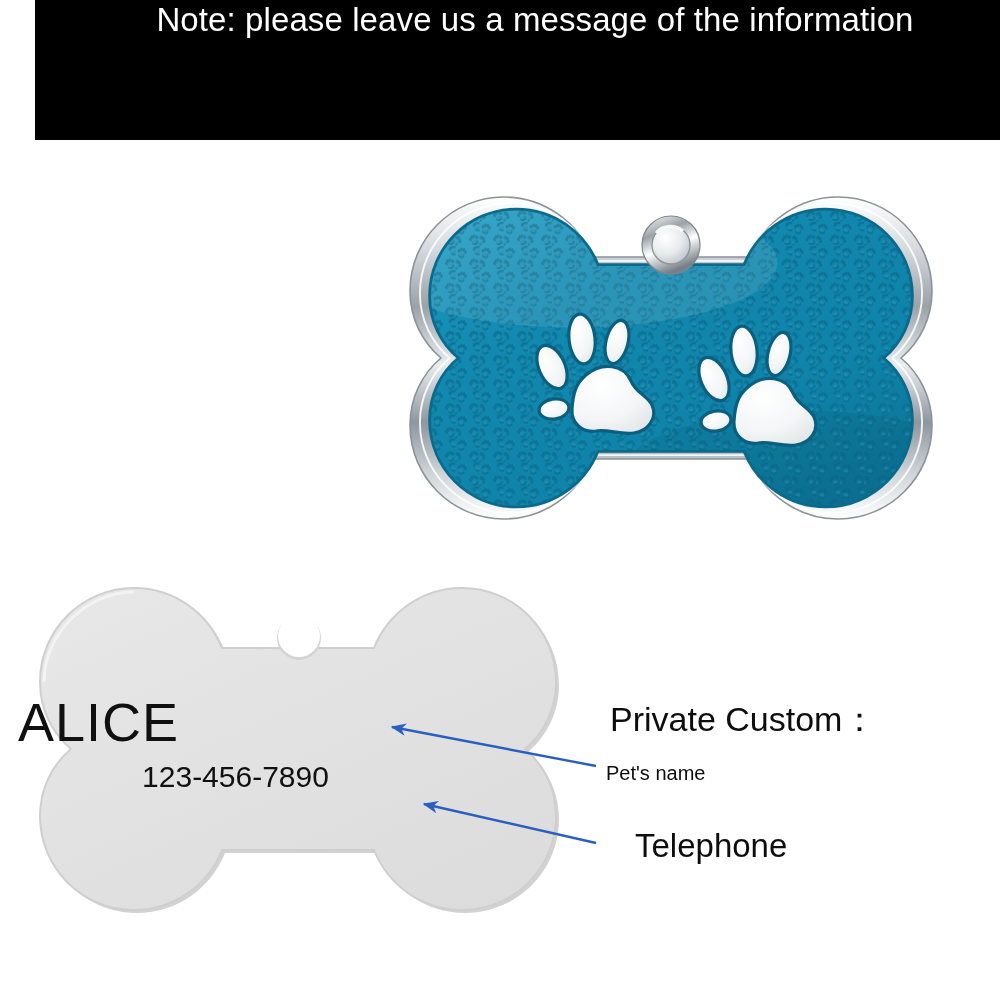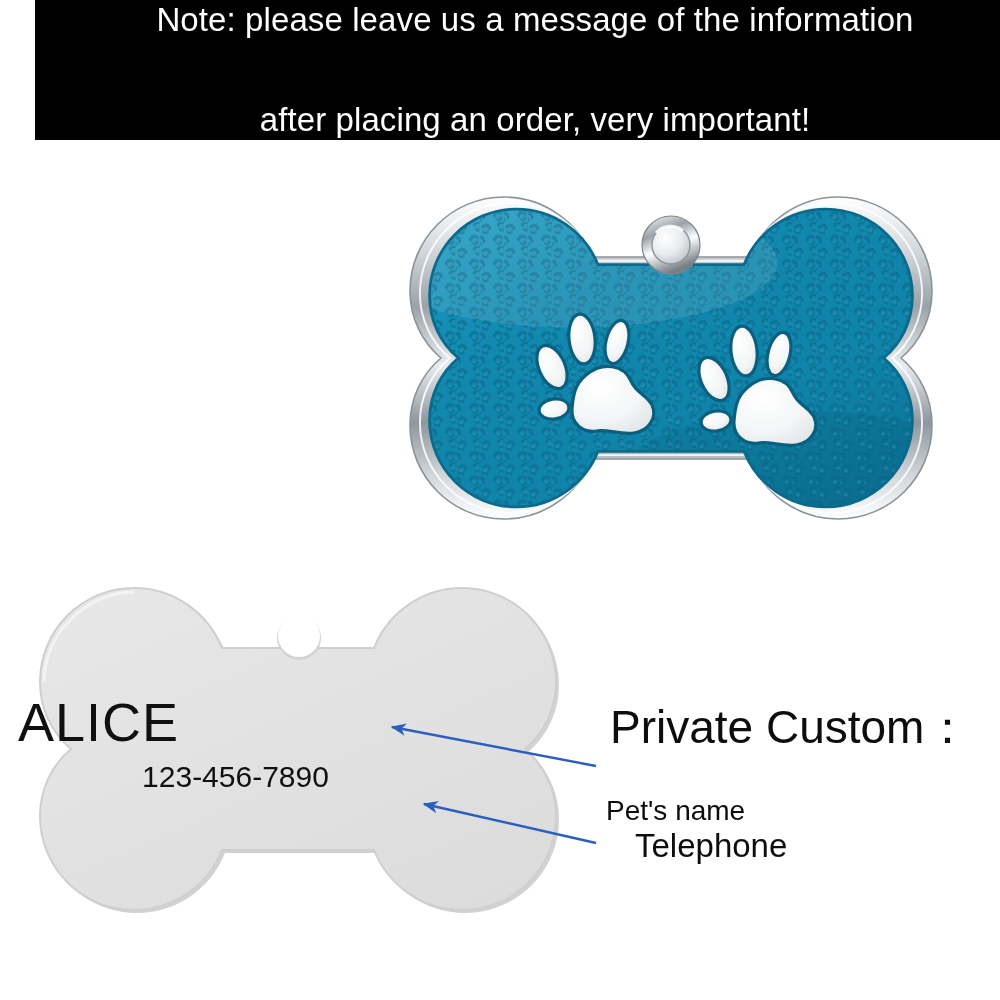--- a/index.html
+++ b/index.html
@@ -107,40 +107,39 @@
   }
   .callout-label {
     position: absolute;
     color: #0d0d0d;
     font-family: "Liberation Sans", sans-serif;
     white-space: nowrap;
   }
   #callout-title {
     left: 610px;
     top: 697px;
-    font-size: 46px;
+    font-size: 34px;
     font-weight: normal;
   }
   #callout-petname {
     left: 606px;
-    top: 795px;
-    font-size: 28px;
+    top: 762px;
+    font-size: 20px;
   }
   #callout-telephone {
     left: 635px;
     top: 827px;
     font-size: 33px;
   }
 </style>
 </head>
 <body>
 
 <div id="note-banner">
   <div class="note-line">Note: please leave us a message of the information</div>
-  <div class="note-line">after placing an order, very important!</div>
 </div>
 
 <div class="tag-stage" id="blue-tag-stage">
   <svg class="tag-svg" viewBox="0 0 570 350" preserveAspectRatio="none">
     <defs>
 
       <path id="boneShape" d="
         M 118 12
         C 66 12, 24 54, 24 106
         C 24 133, 36 157, 55 173

